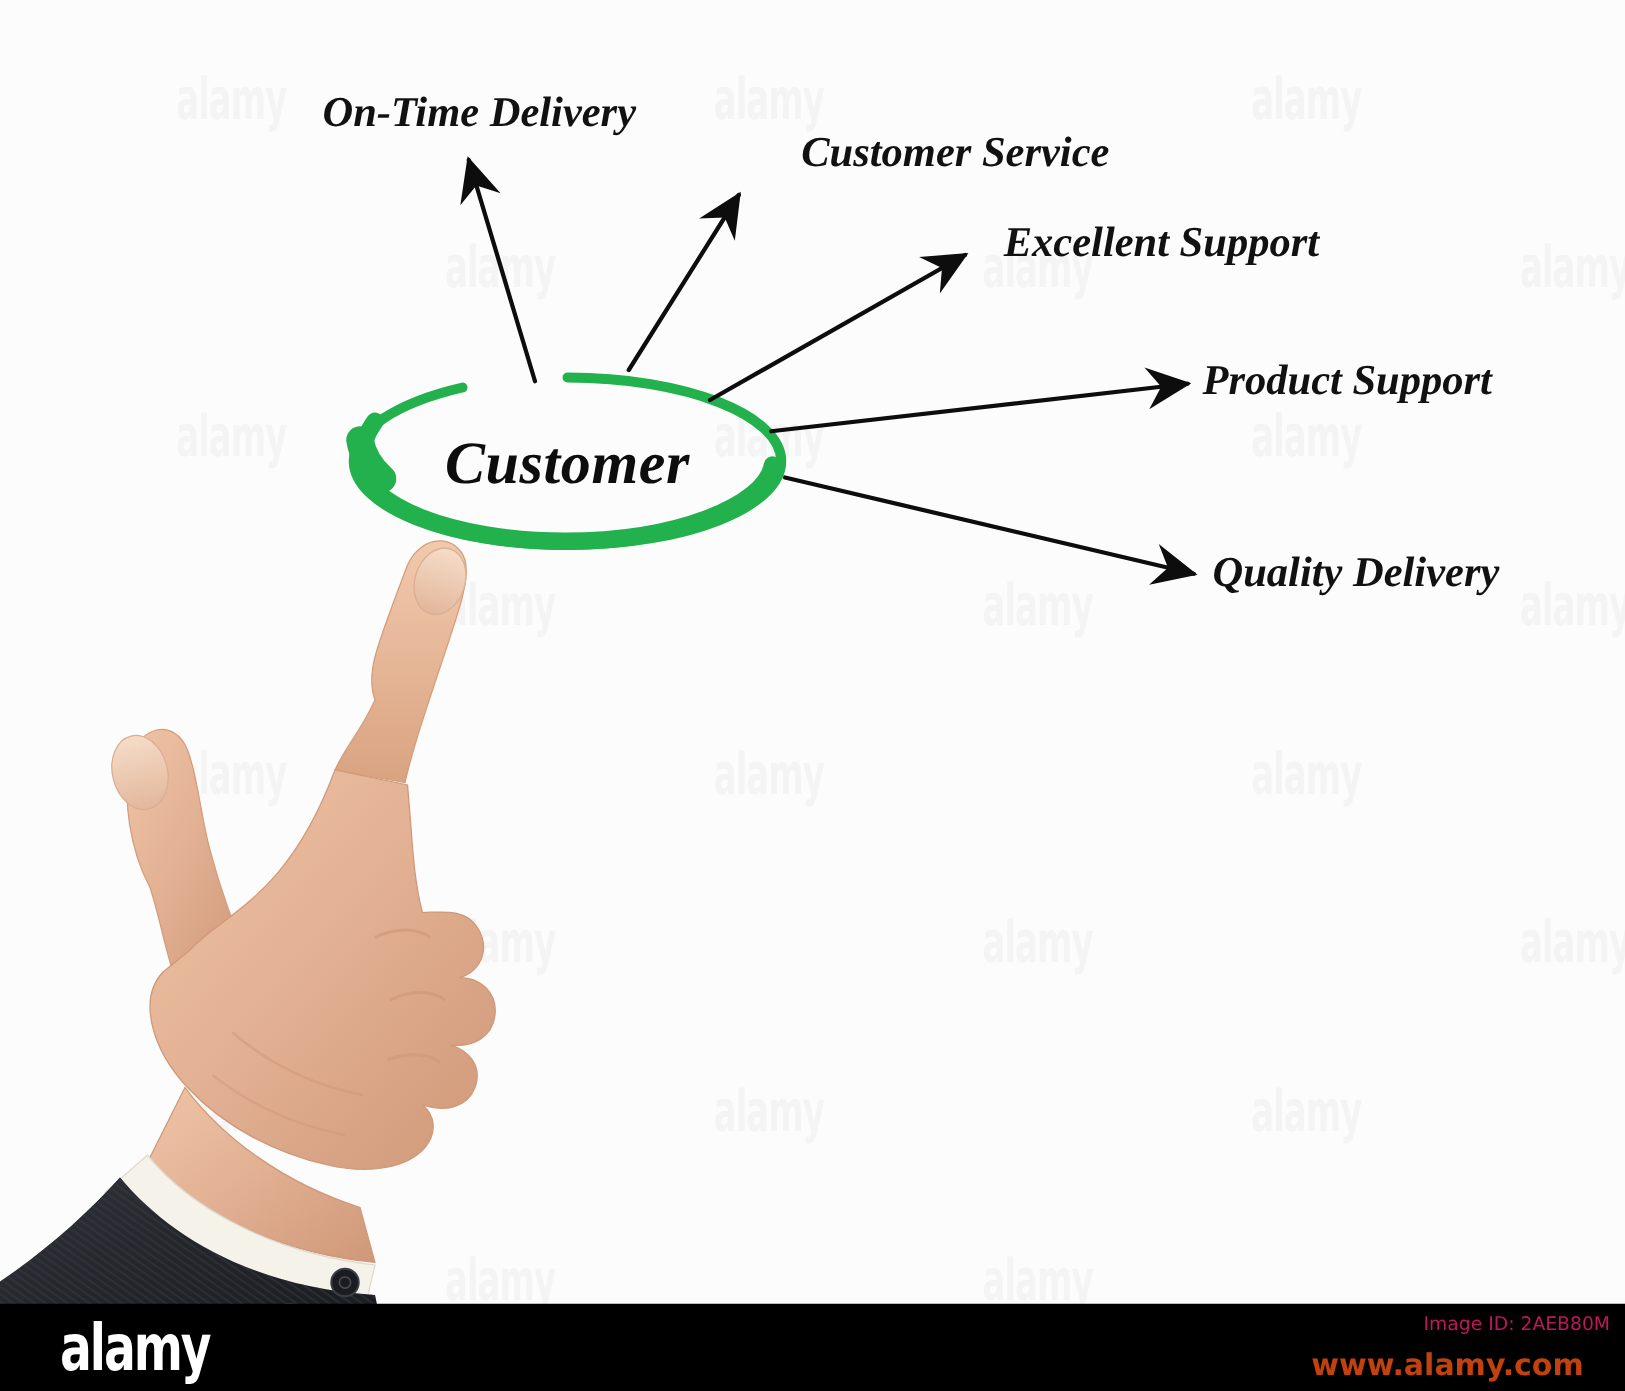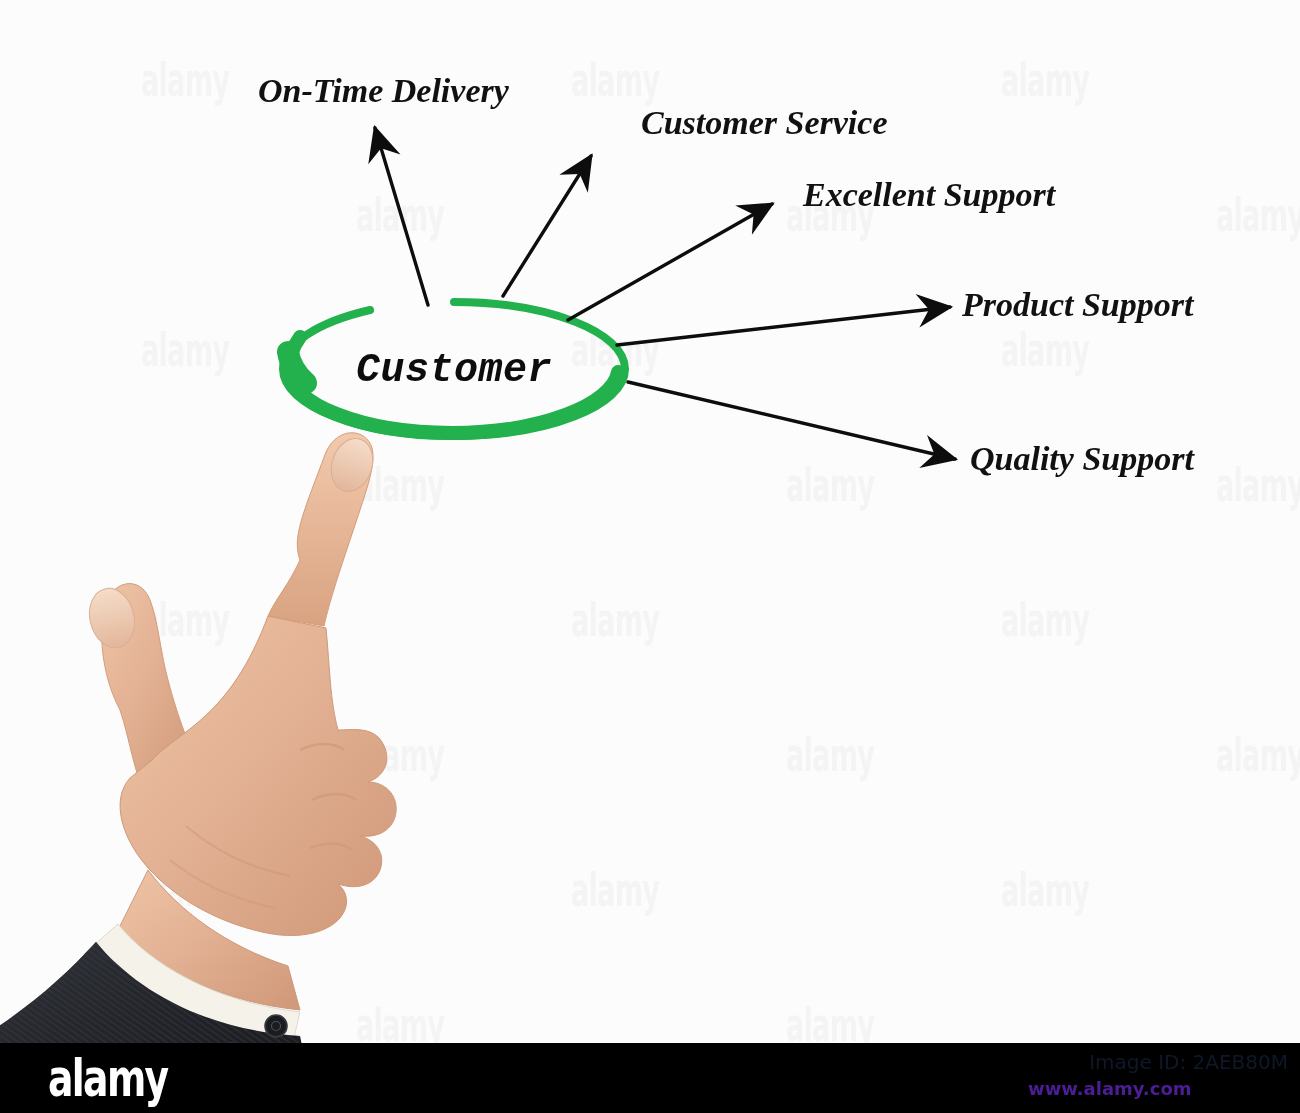--- a/index.html
+++ b/index.html
@@ -70,24 +70,24 @@
     flex-direction: column;
     align-items: center;
     justify-content: center;
     line-height: 1.08;
     z-index: 5;
     text-align: center;
     pointer-events: none;
   }
   #center-node-text .cl {
     color: #0d0d0d;
-    font-family: Liberation Mono, monospace;
+    font-family: Liberation Serif, serif;
     font-style: italic;
     font-weight: bold;
-    font-size: 40px;
+    font-size: 48px;
     letter-spacing: 0.5px;
   }
 
   
   #hand-layer {
     position: absolute;
     left: 0;
     top: 430px;
     width: 460px;
     height: 620px;
@@ -115,37 +115,37 @@
     font-size: 46px;
     letter-spacing: -2px;
     transform: scaleX(0.82) scaleY(1.12);
     transform-origin: left top;
     z-index: 11;
   }
   #footer-image-id {
     position: absolute;
     right: 12px;
     top: 1050px;
-    color: #0f172a;
-    font-family: "DejaVu Sans", sans-serif;
-    font-size: 20px;
+    color: #be185d;
+    font-family: "DejaVu Sans", sans-serif;
+    font-size: 15px;
     z-index: 11;
     text-align: right;
     width: 260px;
   }
   #footer-url {
     position: absolute;
     right: 12px;
     top: 1078px;
-    color: #4c1d95;
-    font-family: "DejaVu Sans", sans-serif;
-    font-weight: bold;
-    font-size: 18px;
+    color: #c2410c;
+    font-family: "DejaVu Sans", sans-serif;
+    font-weight: bold;
+    font-size: 24px;
     z-index: 11;
-    text-align: left;
+    text-align: center;
     width: 260px;
   }
 </style>
 </head>
 <body>
 
 <div id="stage">
 
   <div id="watermark-layer">
       <div class="wm" style="left: 130px; top: 330px; color: rgb(244, 244, 244);">alamy</div>
@@ -273,21 +273,21 @@
 
     <div id="center-node-text">
       <span class="cl">Customer</span>
     </div>
 
     <div id="leaf-labels">
         <div class="node-label leaf-label" style="left: 258px; top: 72px; text-align: right;">On-Time Delivery</div>
         <div class="node-label leaf-label" style="left: 604px; top: 104px; margin-left: 37px;">Customer Service</div>
         <div class="node-label leaf-label" style="left: 803px; top: 176px;">Excellent Support</div>
         <div class="node-label leaf-label" style="left: 962px; top: 286px;">Product Support</div>
-        <div class="node-label leaf-label" style="left: 970px; top: 440px;">Quality Support</div>
+        <div class="node-label leaf-label" style="left: 970px; top: 440px;">Quality Delivery</div>
       </div>
   </div>
 
   <div id="footer-bar"></div>
   <div id="alamy-logo">alamy</div>
   <div id="footer-image-id">Image ID: 2AEB80M</div>
   <div id="footer-url">www.alamy.com</div>
 
 </div>
 

